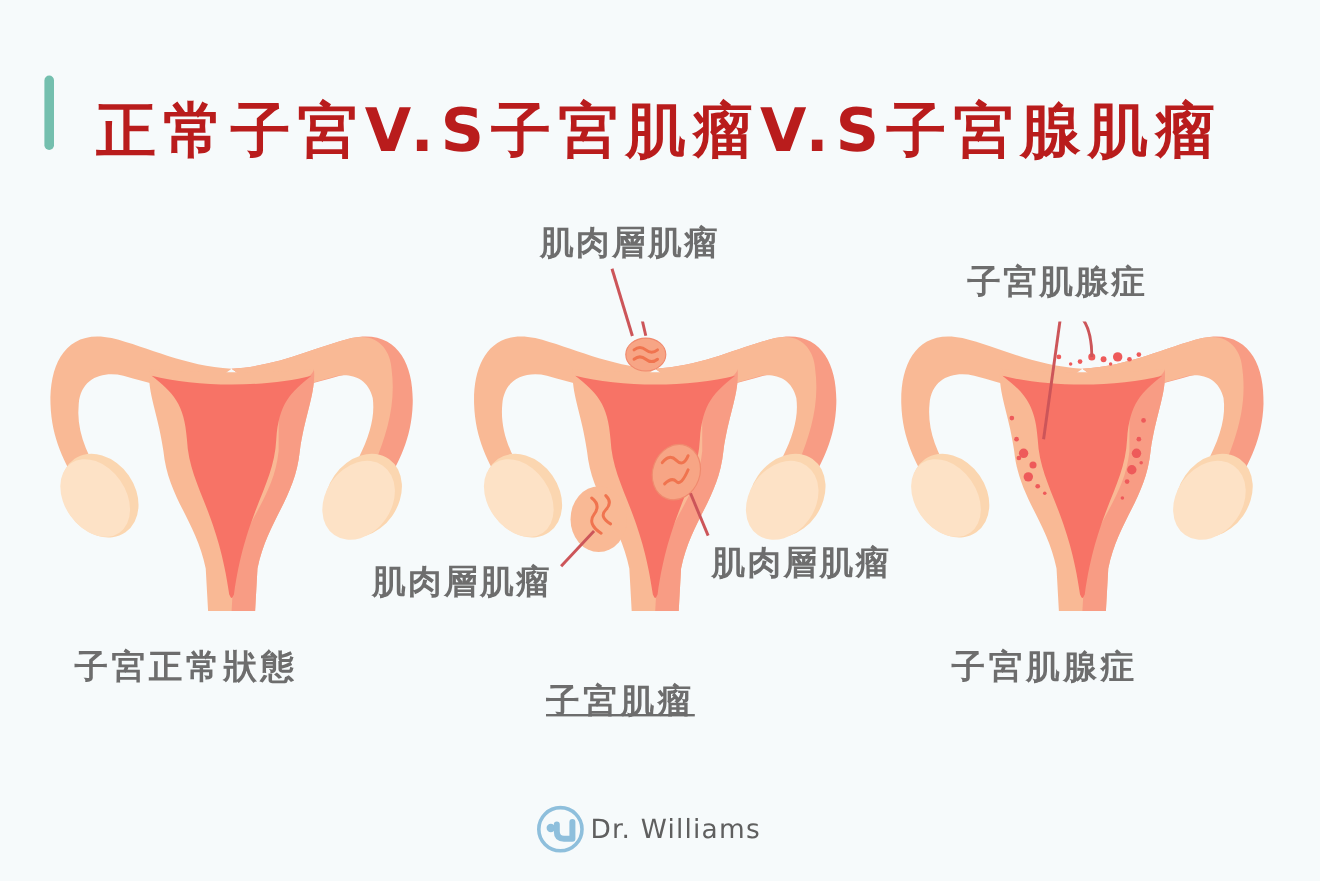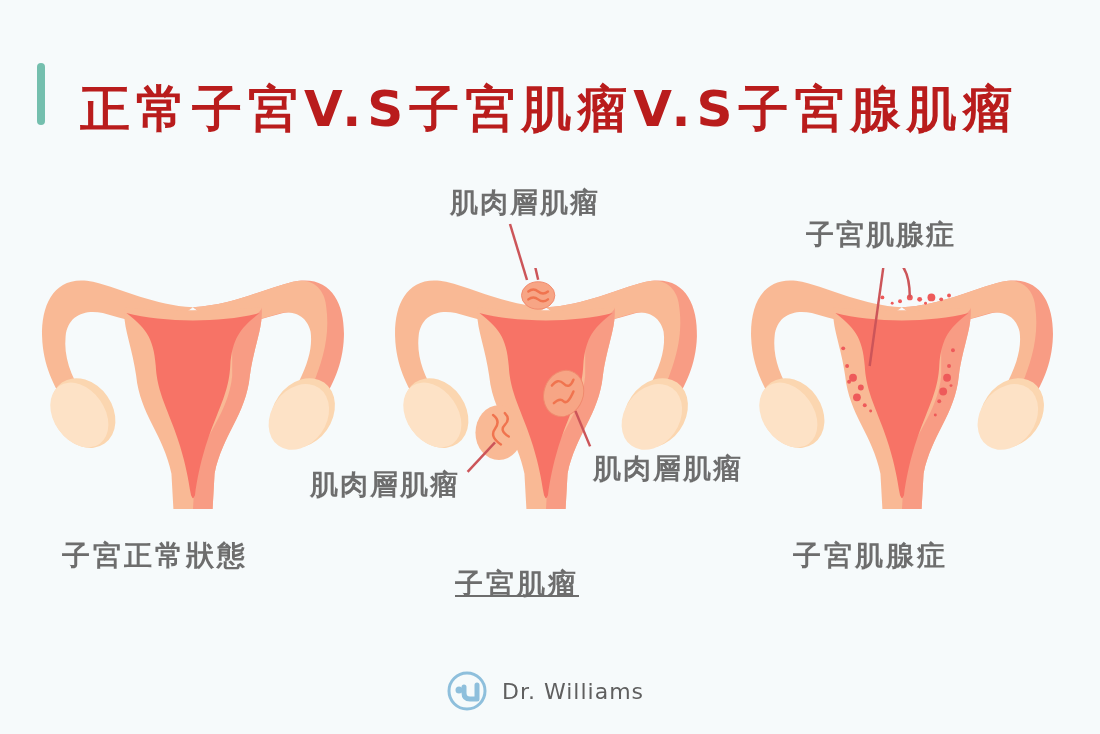--- a/index.html
+++ b/index.html
@@ -21,21 +21,21 @@
   .organ { position: absolute; }
   .label {
     position: absolute; color: #6d6d6d; font-weight: bold; white-space: nowrap;
   }
   .label.small { font-size: 28px; letter-spacing: 2px; }
   .label.big { font-size: 28px; letter-spacing: 3px; }
   .logo {
     position: absolute; left: 447px; top: 671px; display: flex; align-items: center;
   }
   .logo-text {
-    margin-left: 15px; font-size: 22px; color: #5f5f5f; letter-spacing: 1px;
+    margin-left: 5px; font-size: 22px; color: #5f5f5f; letter-spacing: 1px;
     font-family: "DejaVu Sans", sans-serif;
   }
 </style>
 </head>
 <body>
 
 <div class="title-bar"></div>
 <div class="title">正常子宮V.S子宮肌瘤V.S子宮腺肌瘤</div>
 
 <svg width="0" height="0" style="position:absolute">

